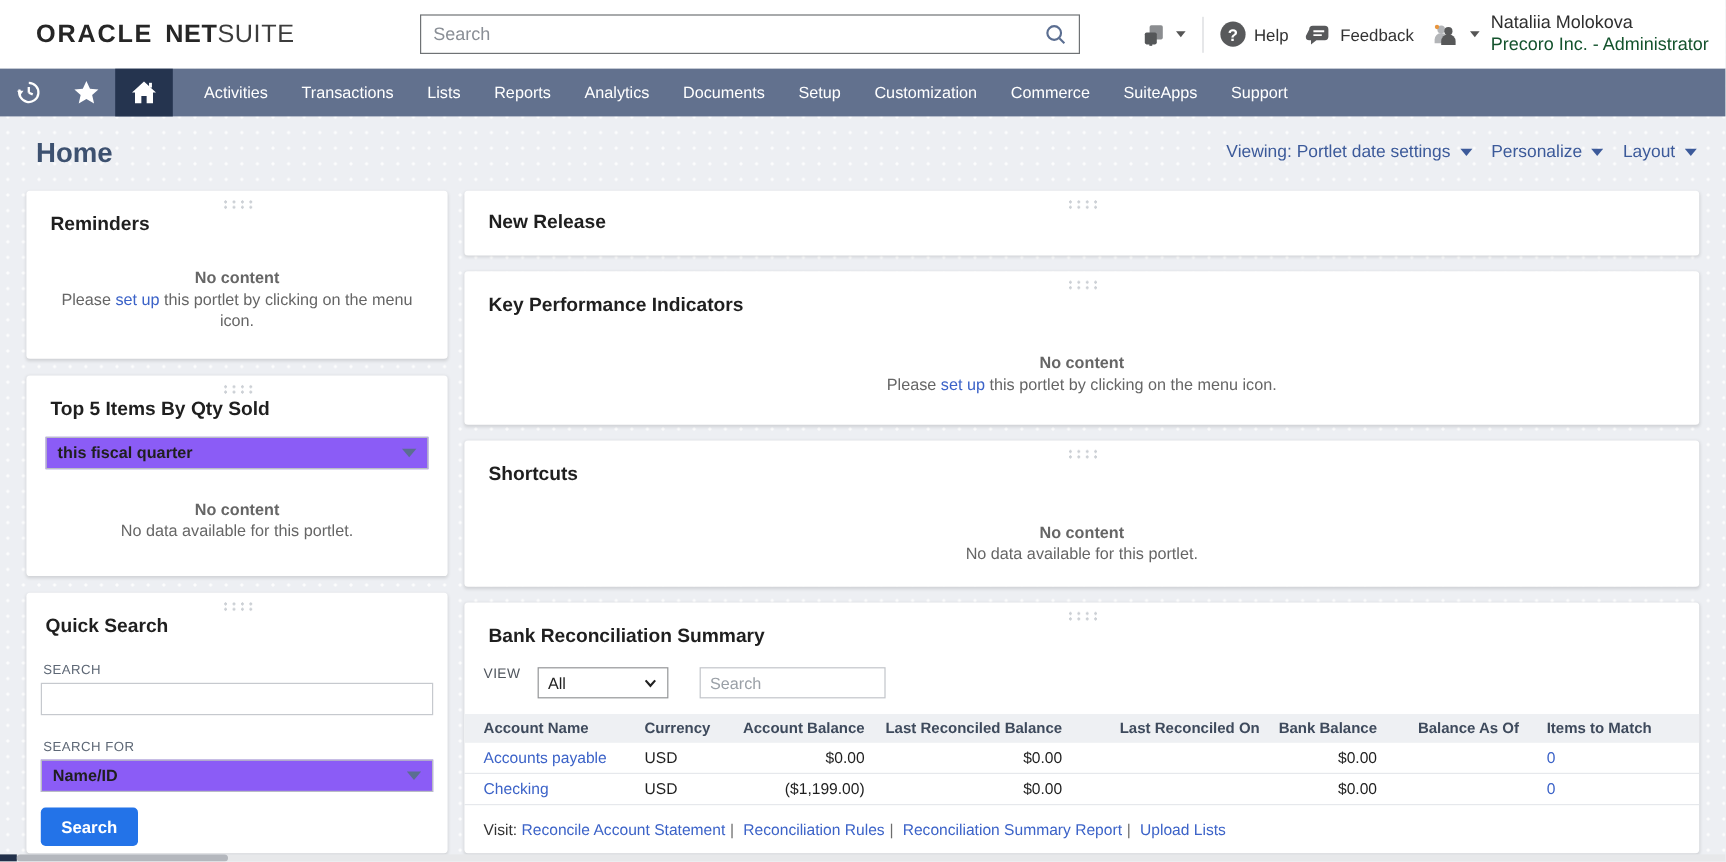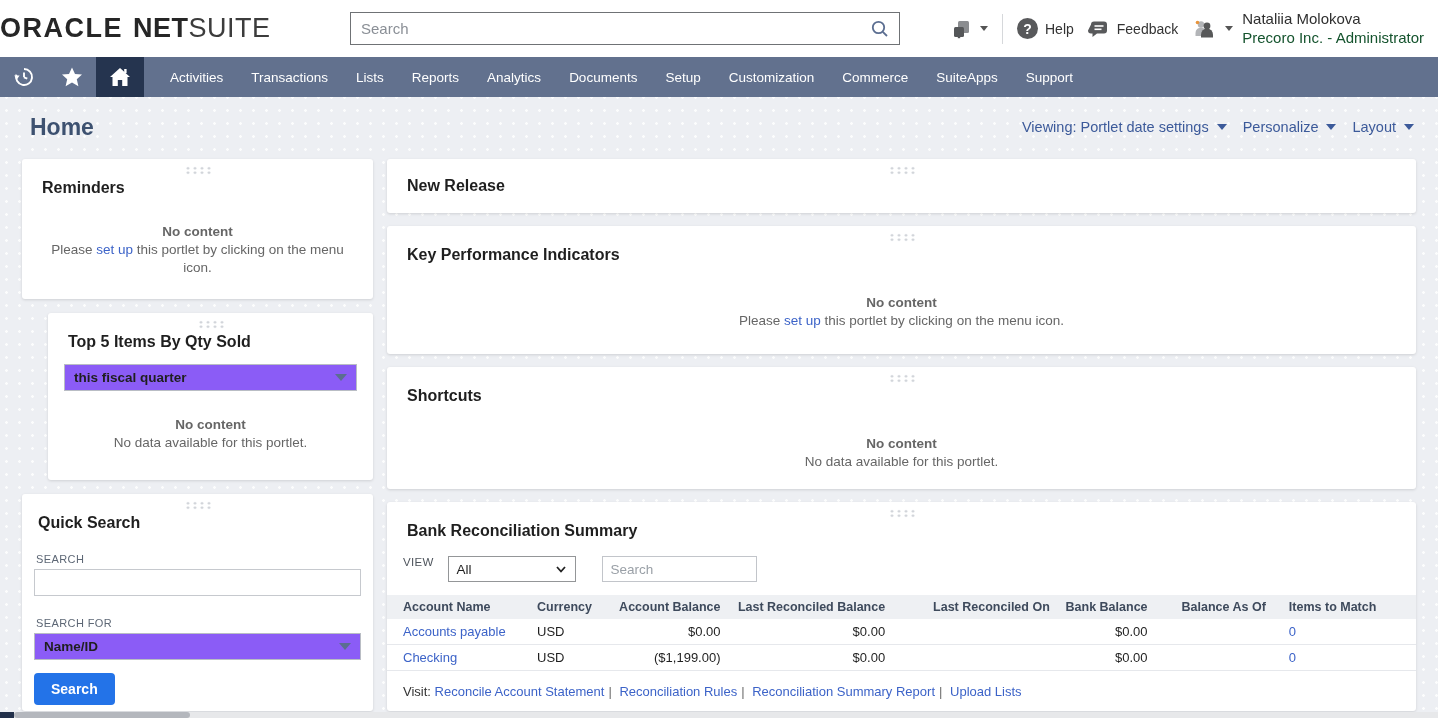--- a/index.html
+++ b/index.html
@@ -8,21 +8,21 @@
     font-family:"Liberation Sans", sans-serif;
     background-color:#edeff3;
     background-image:radial-gradient(circle, rgba(255,255,255,.85) 1px, transparent 1.6px);
     background-size:13px 13px;
     color:#222;
     position:relative;
   }
 
   
   .topbar { height:57px; background:#fff; position:relative; display:flex; align-items:center; }
-  .logo { font-size:27px; letter-spacing:.5px; white-space:nowrap; color:#262626; }
+  .logo { margin-left:30px; font-size:21px; letter-spacing:.5px; white-space:nowrap; color:#262626; }
   .logo .oracle { font-weight:700; letter-spacing:1.5px; }
   .logo .net    { font-weight:700; margin-left:10px; }
   .logo .suite  { font-weight:400; color:#3c3c3c; }
   .gsearch { position:absolute; left:350px; top:12px; width:550px; height:33px;
              border:1px solid #6f7275; background:#fff; display:flex; align-items:center; }
   .gsearch input { flex:1; border:0; outline:none; font-size:15px; color:#333; padding:0 10px;
                    font-family:"Liberation Sans", sans-serif; background:transparent; }
   .gsearch input::placeholder { color:#8a8f96; }
   .gsearch svg { margin-right:9px; }
   .top-right { position:absolute; right:14px; top:0; height:57px; display:flex; align-items:center; gap:14px; }
@@ -63,21 +63,21 @@
                background-image:radial-gradient(circle, #ccd0d5 1.1px, transparent 1.4px);
                background-size:7px 4.5px; }
   .p-title { font-size:16px; font-weight:700; color:#1f1f1f; padding:20px 20px 0 20px; }
   .p-center { text-align:center; color:#666; font-size:13.5px; line-height:1.35; padding:0 22px; }
   .p-nocontent { font-weight:700; color:#666; font-size:13.5px; }
   a.link, .link { color:#3c63c8; text-decoration:none; cursor:pointer; }
 
   
   .p-reminders { height:140px; display:flex; flex-direction:column; }
   .p-reminders .p-center { margin-top:26px; }
-  .p-top5 { height:167px;margin-left:26px; }
+  .p-top5 { height:167px; }
   .fake-select { margin:13px 16px 0 16px; height:27px; border:1px solid #b9bdc4; background:#8b5cf6;
                  display:flex; align-items:center; cursor:pointer; }
   .fake-select .fs-text { font-size:13.5px; font-weight:700; color:#1f1f1f; padding-left:9px; flex:1; }
   .fs-tri { width:0; height:0; border-left:6px solid transparent; border-right:6px solid transparent;
             border-top:7px solid #5b6e91; margin-right:9px; }
   .p-top5 .p-center { margin-top:25px; }
   .p-qsearch { height:217px; padding:0 12px; }
   .p-qsearch .p-title { padding:20px 0 0 4px; }
   .form-label { font-size:11px; letter-spacing:.4px; color:#5d6775; margin:21px 0 4px 2px; }
   .qs-input { width:100%; height:27px; border:1px solid #c6c9ce; background:#fff; font-size:13.5px;
@@ -91,21 +91,21 @@
   .p-newrelease { height:54px; display:flex; align-items:center; }
   .p-newrelease .p-title { padding:0 0 0 20px; }
   .p-kpi { height:128px; }
   .p-kpi .p-center { margin-top:30px; }
   .p-shortcuts { height:122px; }
   .p-shortcuts .p-center { margin-top:30px; }
 
   .p-bankrec { height:209px; padding-bottom:10px; }
   .br-controls { display:flex; margin:16px 0 0 16px; gap:10px; }
   .br-view-label { font-size:11.5px; color:#4f555d; letter-spacing:.3px; }
-  .br-select { width:128px; height:26px; border:1px solid #949698; background:#fff; display:flex;
+  .br-select { width:109px; height:26px; border:1px solid #949698; background:#fff; display:flex;
                align-items:center; cursor:pointer; margin-left:4px; }
   .br-select .fs-text { font-size:13.5px; color:#1f1f1f; padding-left:8px; flex:1; font-weight:400; }
   .br-search { width:155px; height:26px; border:1px solid #c2c5ca; font-size:13.5px; padding:0 8px;
                outline:none; color:#333; margin-left:16px; font-family:"Liberation Sans", sans-serif; }
   .br-search::placeholder { color:#9aa0a7; }
 
   .br-table { margin:13px 0 0 0; font-size:13px; }
   .br-row { display:grid; grid-template-columns:14% 7% 12% 16% 16% 9.5% 11.5% 14%; align-items:center; }
   .br-head { background:#eef0f3; height:24px; font-size:12.5px; font-weight:700; color:#3e4a5c; }
   .br-body-row { height:26px; border-bottom:1px solid #e6e8ec; color:#1f1f1f; }

